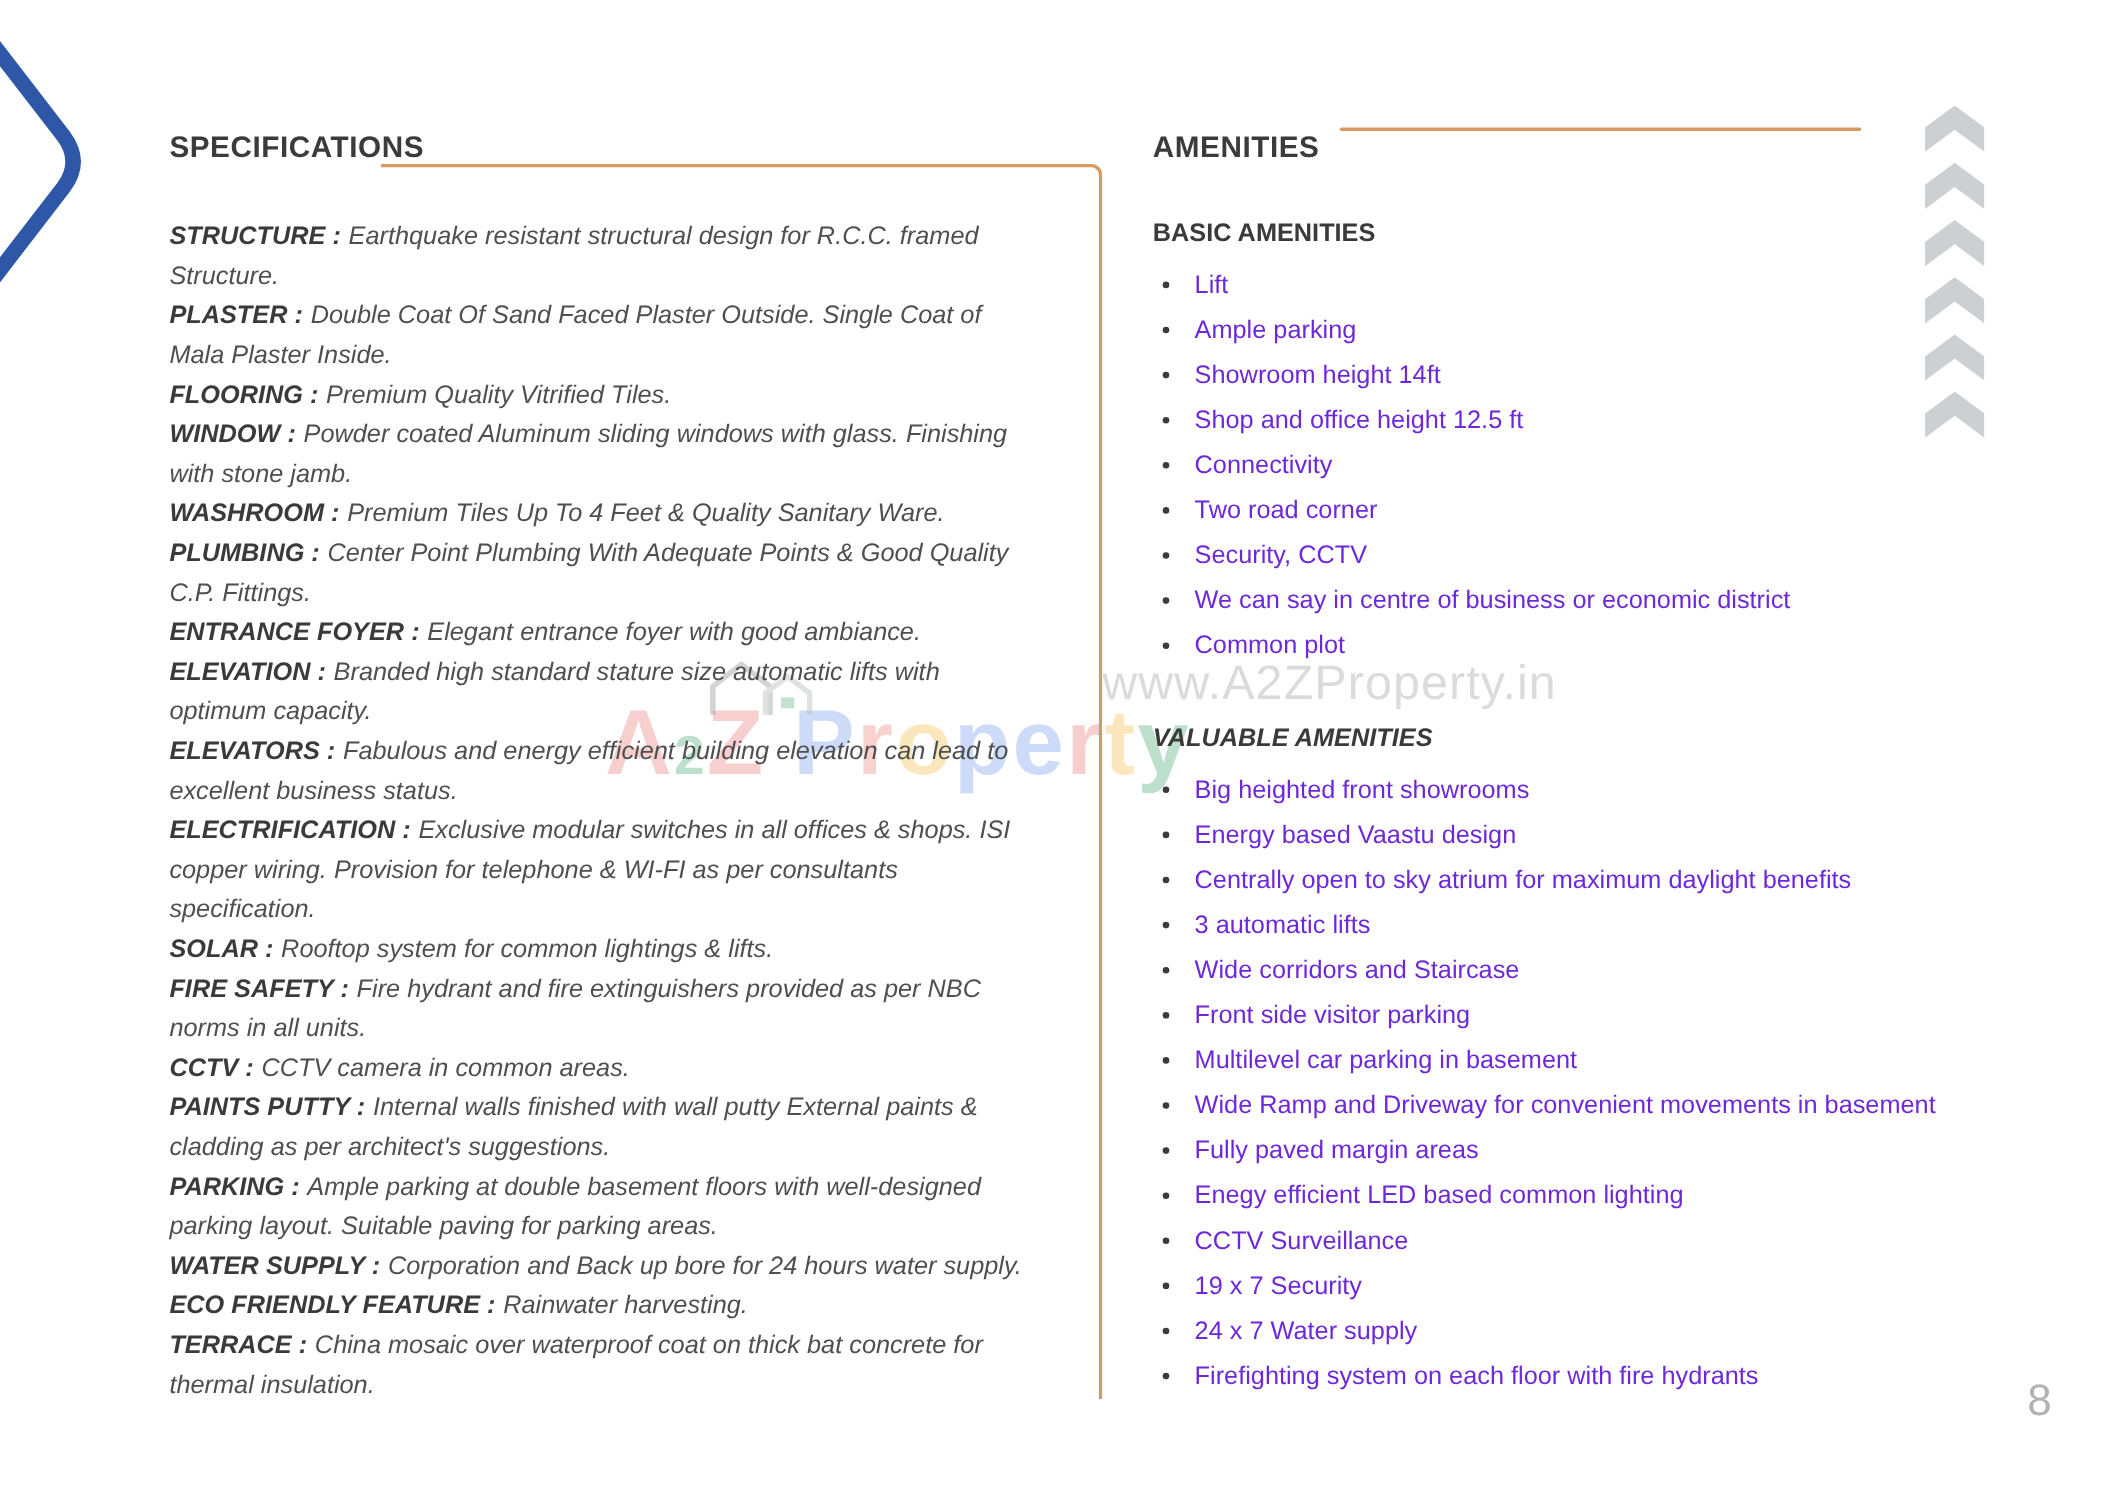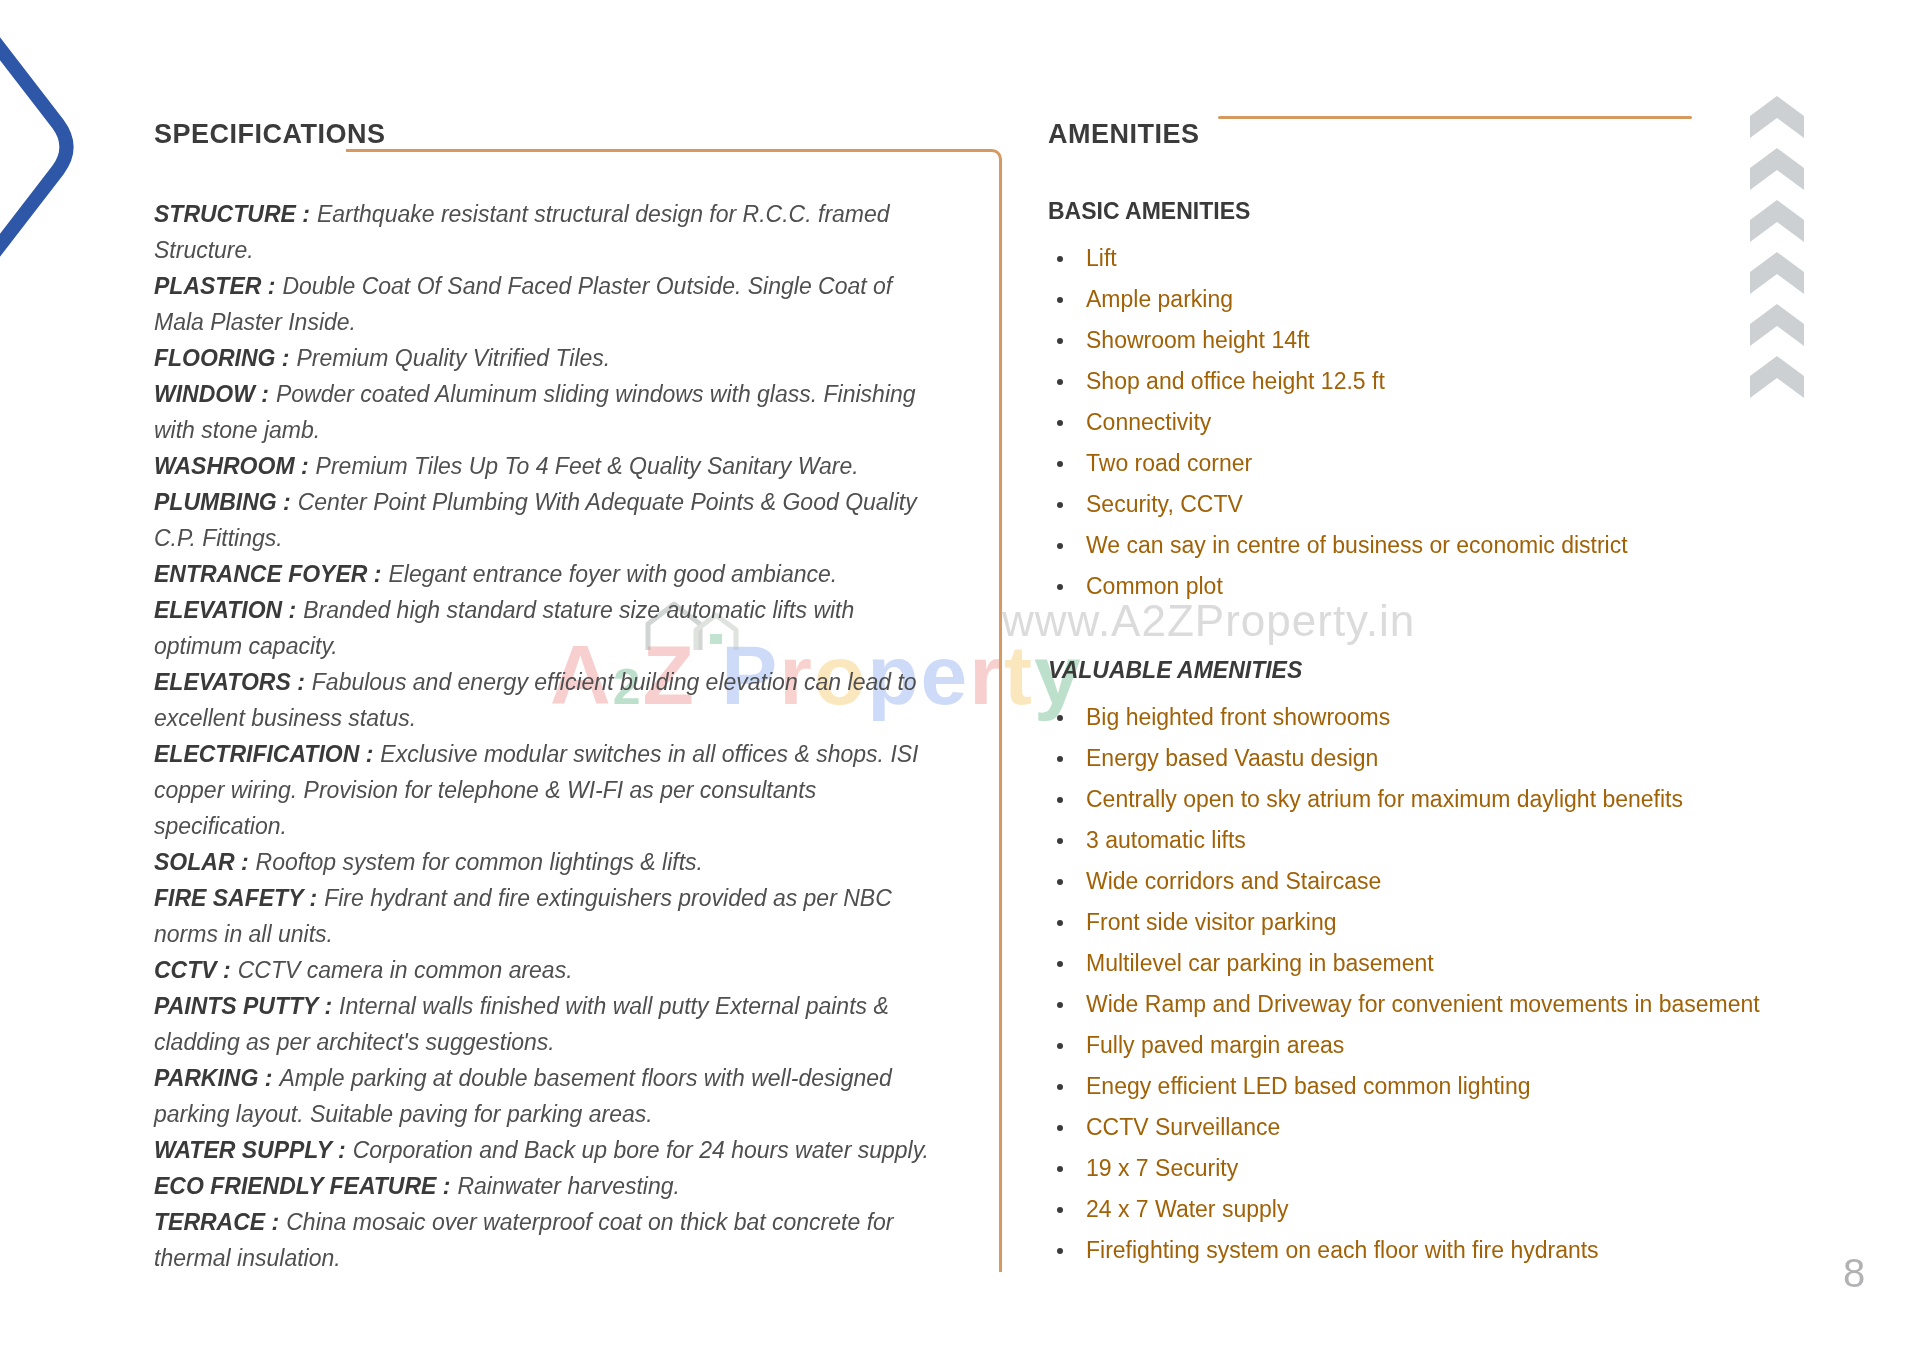--- a/index.html
+++ b/index.html
@@ -33,21 +33,21 @@
   .col-heading{font-size:27px;font-weight:700;color:#3b3b3b;letter-spacing:.5px;line-height:36px;margin:0;}
   .spec-list{margin-top:44px;width:778px;font-size:23px;line-height:36px;font-style:italic;}
   .spec-item{margin:0;}
   .spec-label{font-weight:700;color:#3a3a3a;margin-right:7px;}
   
   .right-col{position:absolute;left:1048px;top:116px;width:812px;z-index:3;}
   .head-row{display:flex;align-items:flex-start;width:644px;gap:18px;}
   .h-line{flex:1;height:3px;background:#d6995f;border-radius:2px;margin-bottom:4px;}
   .subhead{font-size:23px;font-weight:700;color:#3a3a3a;line-height:30px;margin:44px 0 12px 0;}
   .subhead.second{margin-top:48px;font-style:italic;}
-  .am-item{position:relative;padding-left:38px;line-height:41px;font-size:23px;color:#a16207;white-space:nowrap;}
+  .am-item{position:relative;padding-left:38px;line-height:41px;font-size:23px;color:#6d28d9;white-space:nowrap;}
   .dot{position:absolute;left:9px;top:18px;width:6px;height:6px;border-radius:50%;background:#3b3b3b;}
   
   .page-num{position:absolute;left:1843px;top:1251px;font-size:40px;color:#b2b2b5;z-index:3;}
 </style>
 </head>
 <body>
 
 <div class="corner-blue">
   <svg width="95" height="228" viewBox="0 0 95 228">
     <path d="M -16 -6 L 58 90 Q 75 113 58 136 L -16 232" fill="none" stroke="#2e57a8" stroke-width="14" stroke-linecap="round"></path>

